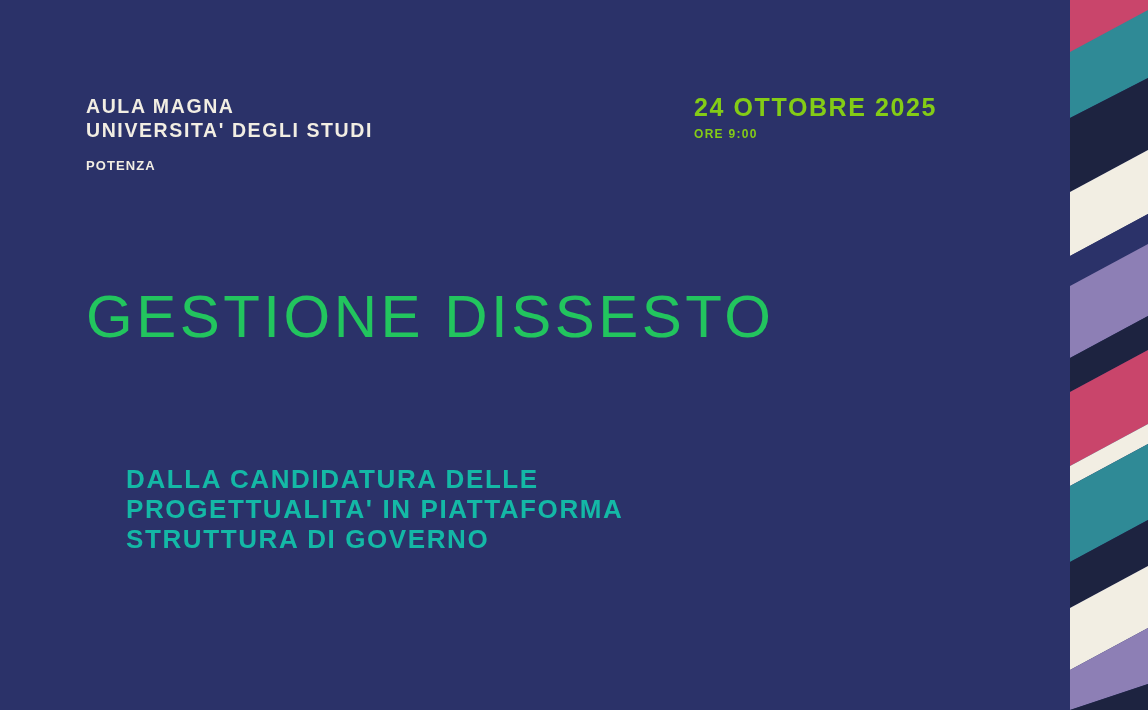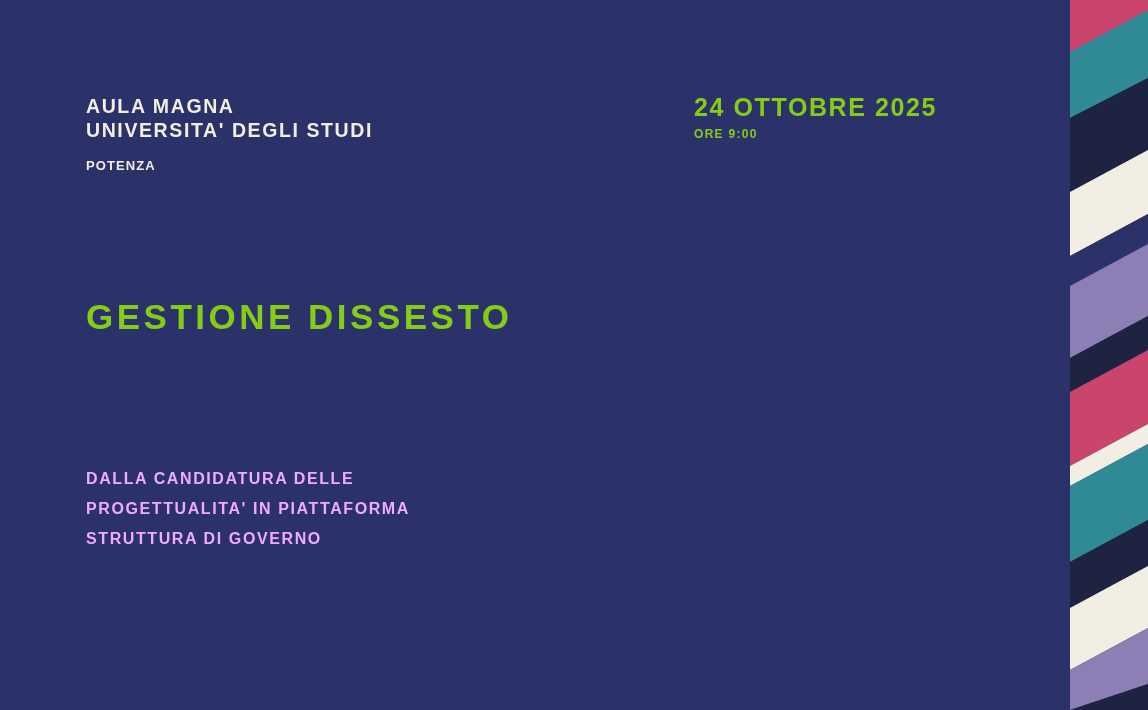--- a/index.html
+++ b/index.html
@@ -80,43 +80,44 @@
     white-space: nowrap;
   }
 
   .title-block {
     position: absolute;
     left: 86px;
     top: 283px;
     color: #f2eee3;
   }
   .title-line {
-    font-size: 35px;
-    font-weight: bold;
+    font-size: 60px;
+    font-weight: normal;
     letter-spacing: 3.5px;
     line-height: 68px;
     text-transform: uppercase;
     white-space: nowrap;
-    color: #84cc16;
+    color: #22c55e;
   }
 
   .subtitle-block {
     position: absolute;
     left: 86px;
     top: 464px;
     color: #f2eee3;
   }
   .subtitle-line {
-    font-size: 16px;
+    font-size: 26px;
     font-weight: bold;
     letter-spacing: 1.6px;
     line-height: 30px;
     text-transform: uppercase;
     white-space: nowrap;
-    color: #f0abfc;
+    color: #14b8a6;
+    margin-left: 40px;
   }
 
   
   .deco {
     position: absolute;
     right: 0; top: 0;
     width: 78px;
     height: 710px;
     overflow: hidden;
   }

